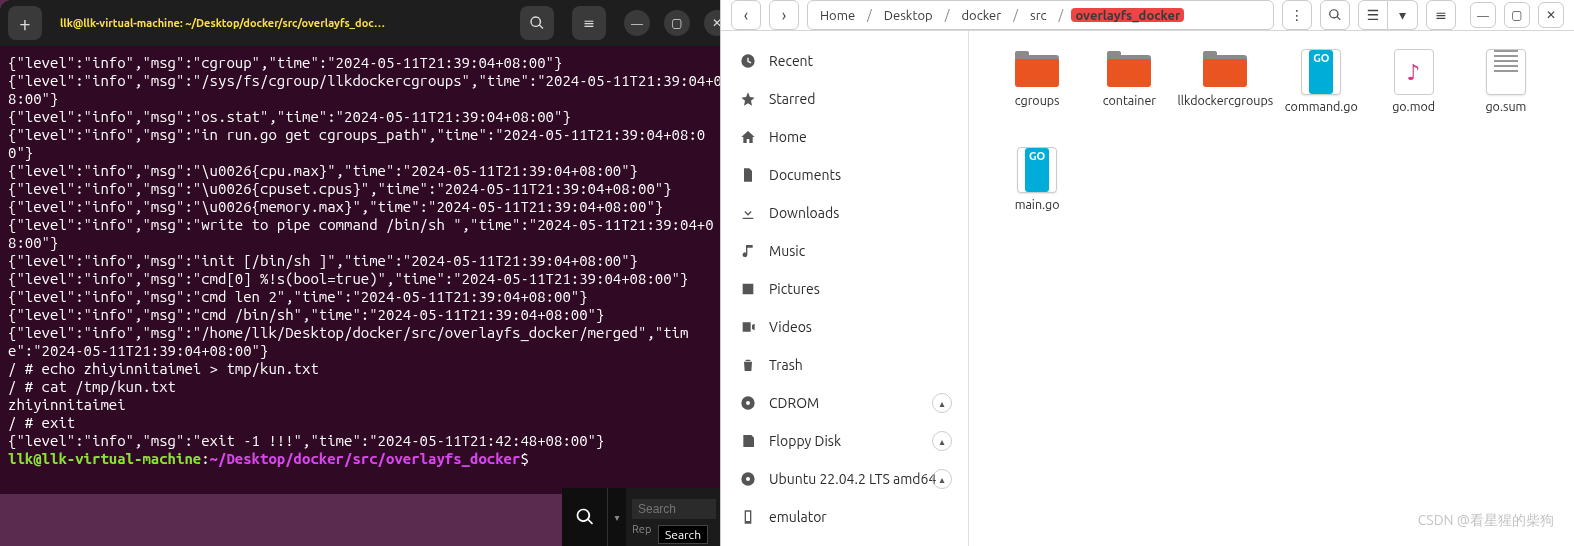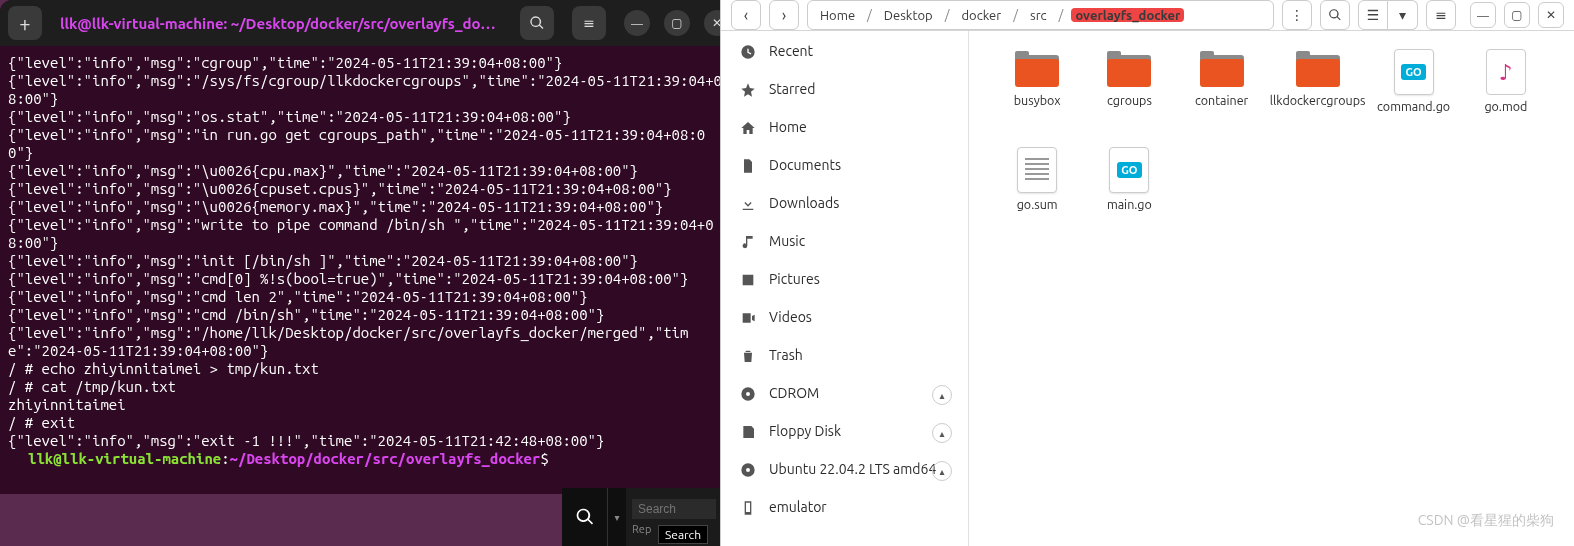--- a/index.html
+++ b/index.html
@@ -37,22 +37,22 @@
 .tb-btn {
   width: 34px; height: 34px;
   border-radius: 8px;
   background: #3a3a3a;
   display: flex; align-items: center; justify-content: center;
   color: #ddd;
 }
 .tb-btn.plus { font-size: 20px; }
 .tb-title {
   flex: 1;
-  color: #d946ef;
-  font-size: 15px;
+  color: #fde047;
+  font-size: 11px;
   font-weight: 600;
   white-space: nowrap;
   overflow: hidden;
   text-overflow: ellipsis;
 }
 .tb-right { display: flex; gap: 14px; }
 .win-btn {
   width: 26px; height: 26px;
   border-radius: 50%;
   background: #3a3a3a;
@@ -76,21 +76,21 @@
 }
 .terminal-scrollbar {
   position: absolute;
   right: 2px;
   top: 340px;
   width: 10px;
   height: 130px;
   background: #7a5c6f;
   border-radius: 5px;
 }
-.prompt-line .user { color: #8ae234; font-weight: bold; margin-left: 20px; }
+.prompt-line .user { color: #8ae234; font-weight: bold; }
 .prompt-line .path { color: #d946ef; font-weight: bold; }
 .prompt-line .dollar { color: #fff; }
 
 
 .search-panel {
   position: absolute;
   left: 562px;
   bottom: 0;
   width: 160px;
   height: 58px;
@@ -215,20 +215,21 @@
   padding: 12px 0;
   display: flex;
   flex-direction: column;
   gap: 2px;
   overflow: hidden;
 }
 .side-item {
   height: 36px;
   padding: 0 18px;
   display: flex;
+  align-items: center;
   gap: 12px;
   color: #2b2b2b;
   font-size: 14px;
   position: relative;
 }
 .side-icon {
   width: 18px; height: 18px;
   display: flex; align-items: center; justify-content: center;
 }
 .side-icon svg { width: 16px; height: 16px; fill: #555; }
@@ -286,21 +287,21 @@
   width: 44px; height: 28px;
   background: #e95420;
   border-radius: 3px;
 }
 .doc-icon {
   width: 40px; height: 46px;
   background: #fff;
   border: 1px solid #ccc;
   border-radius: 4px;
   display: flex;
-  align-items: center; justify-content: center;
+  justify-content: center;
   box-shadow: 0 1px 2px rgba(0,0,0,0.1);
 }
 .doc-icon.lines::before {
   content: "";
   width: 24px; height: 24px;
   background: repeating-linear-gradient(#999 0 2px, transparent 2px 5px);
 }
 .go-badge {
   font-size: 11px;
   font-weight: bold;
@@ -533,28 +534,20 @@
           <span>emulator</span>
         </div>
       </div>
     <div class="icon-grid" id="icon-grid">
         <div class="file-item">
           <div class="folder-icon">
             <div class="tab"></div>
             <div class="back"></div>
             <div class="front"></div>
           </div>
-          <span>busybox</span>
-        </div>
-        <div class="file-item">
-          <div class="folder-icon">
-            <div class="tab"></div>
-            <div class="back"></div>
-            <div class="front"></div>
-          </div>
           <span>cgroups</span>
         </div>
         <div class="file-item">
           <div class="folder-icon">
             <div class="tab"></div>
             <div class="back"></div>
             <div class="front"></div>
           </div>
           <span>container</span>
         </div>

